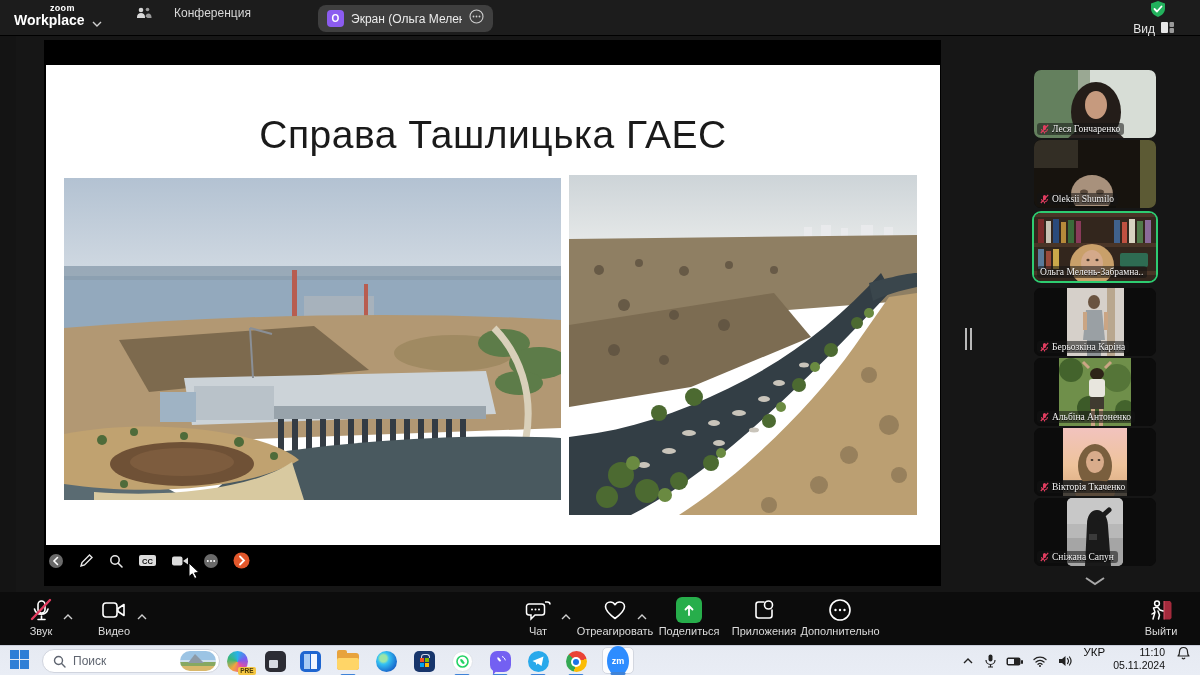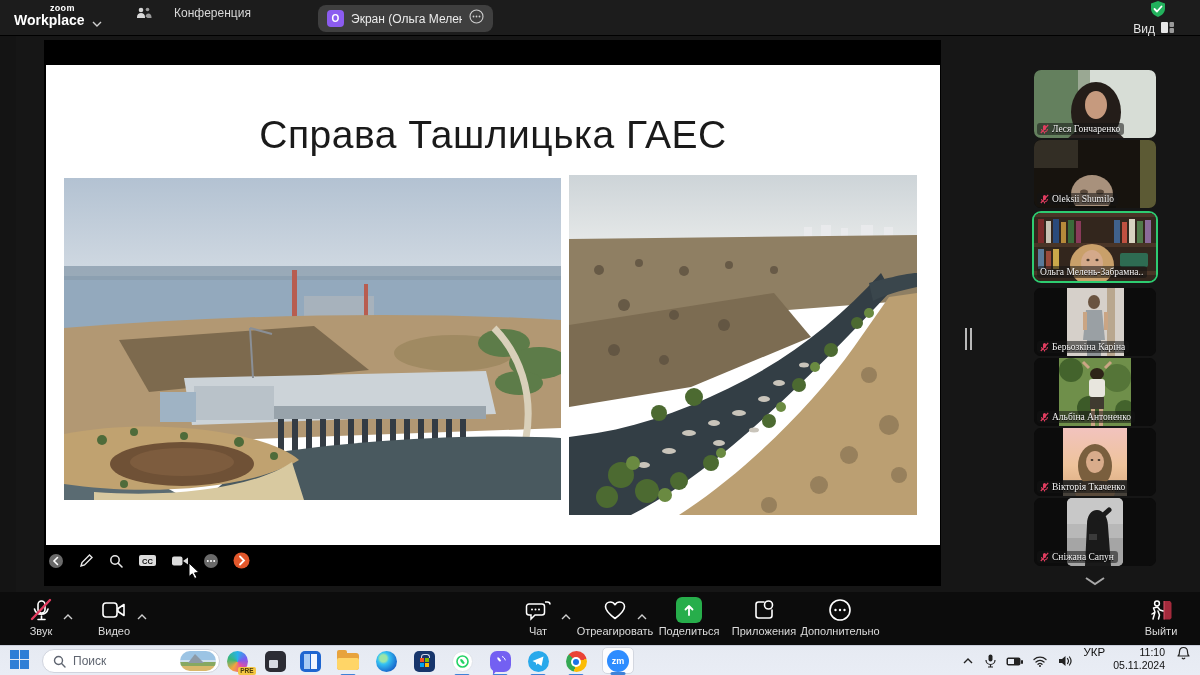--- a/index.html
+++ b/index.html
@@ -85,21 +85,21 @@
   .store { width:21px; height:21px; border-radius:5px; background:#17356b; position:relative; }
   .store::before { content:""; position:absolute; left:6px; top:7px; width:4px; height:4px; background:#f25022; box-shadow:5px 0 #7fba00, 0 5px #00a4ef, 5px 5px #ffb900; }
   .store::after { content:""; position:absolute; left:7px; top:3px; width:7px; height:3px; border:1.5px solid #cdd6ea; border-bottom:none; border-radius:3px 3px 0 0; }
   .whats { width:21px; height:21px; border-radius:50%; background:#fff; border:1px solid #e0e4ea; display:flex; align-items:center; justify-content:center; }
   .viber { width:21px; height:21px; border-radius:7px; background:#7360f2; position:relative; }
   .viber::after { content:""; position:absolute; left:3px; bottom:-3px; width:0; height:0; border-left:5px solid #7360f2; border-bottom:6px solid transparent; }
   .tg { width:21px; height:21px; border-radius:50%; background:#29a9eb; display:flex; align-items:center; justify-content:center; }
   .chrome { width:21px; height:21px; border-radius:50%; background:conic-gradient(from -45deg, #ea4335 0 120deg, #fbbc05 120deg 240deg, #34a853 240deg 360deg); position:relative; }
   .chrome::before { content:""; position:absolute; left:5.5px; top:5.5px; width:10px; height:10px; background:#fff; border-radius:50%; }
   .chrome::after { content:""; position:absolute; left:7.5px; top:7.5px; width:6px; height:6px; background:#1a73e8; border-radius:50%; }
-  .zmicon { width:22px; height:22px; border-radius:50%; background:#2d8cff; color:#fff; font-size:9px; font-weight:700; display:flex; align-items:center; justify-content:center;text-align:right; }
+  .zmicon { width:22px; height:30px; border-radius:50%; background:#2d8cff; color:#fff; font-size:9px; font-weight:700; display:flex; align-items:center; justify-content:center;text-align:right; }
   .tray { position:absolute; right:0; top:0; height:30px; display:flex; align-items:flex-start; }
   .tray .titem { display:flex; align-items:center; justify-content:center; height:30px; }
   .lang { font-size:11.5px; color:#111; margin:0 8px 0 6px; }
   .clock { text-align:right; font-size:10.5px; color:#111; line-height:1.25; margin-right:12px; }
   .bell { margin-right:10px; }
 </style>
 </head>
 <body>
 
 <div id="app">

